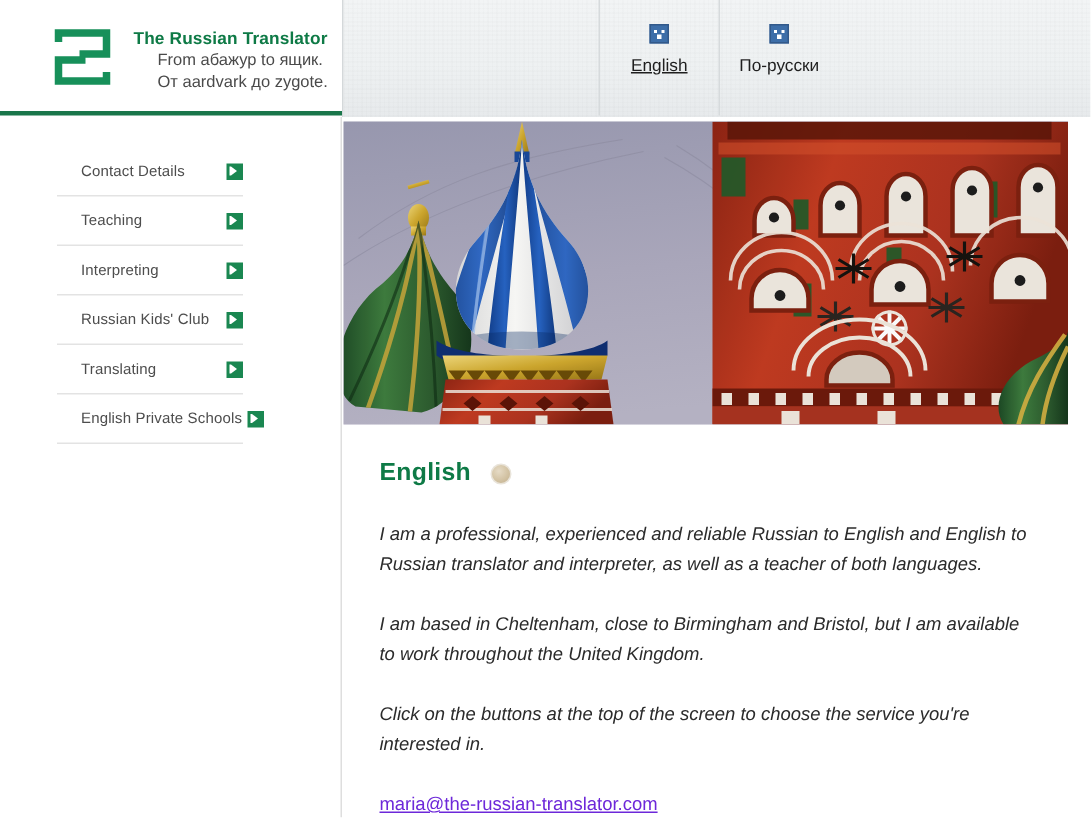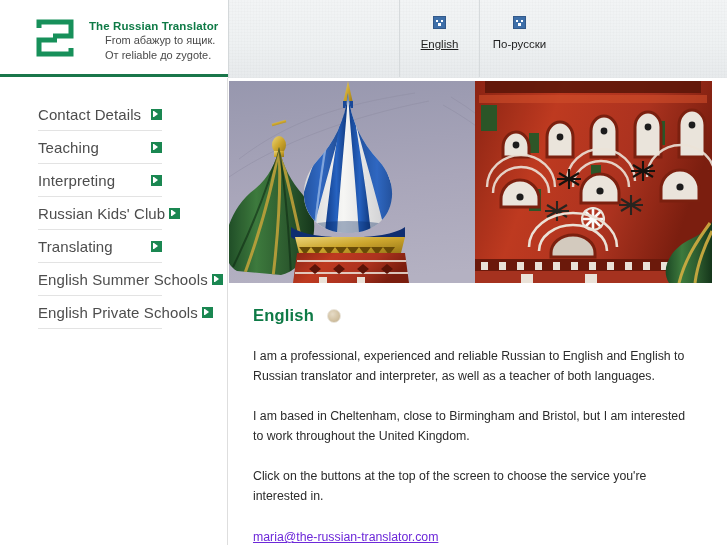--- a/index.html
+++ b/index.html
@@ -146,24 +146,25 @@
   .menu-item {
     height: 32px;
     display: flex;
     align-items: center;
     justify-content: space-between;
     border-bottom: 1px solid #e3e3e3;
     cursor: pointer;
   }
   .menu-item:first-child { border-top: none; }
   .menu-label {
-    font-size: 15px;
+    font-size: 10px;
     color: #4d4d4d;
     white-space: nowrap;
     letter-spacing: 0.1px;
+    margin-left: 16px;
   }
   .menu-arrow {
     width: 11px; height: 11px;
     flex: 0 0 11px;
     background: #1a8751;
     position: relative;
     margin-left: 4px;
   }
   .menu-arrow::before {
     content: "";
@@ -226,20 +227,21 @@
     background: radial-gradient(circle at 38% 34%, #e6dbc6 0%, #d3c3a4 55%, #c0ae8c 100%);
     border: 1px solid #e9e4da;
     box-sizing: border-box;
   }
   .para {
     font-size: 12.3px;
     line-height: 19.5px;
     color: #2b2b2b;
     margin: 0 16px 21px 0;
     max-width: 452px;
+    font-style: italic;
   }
   #email-link {
     font-size: 12.3px;
     color: #6d28d9;
     text-decoration: underline;
     cursor: pointer;
   }
 </style>
 </head>
 <body>
@@ -253,21 +255,21 @@
         <g fill="none" stroke="#17905a" stroke-width="5">
           <path d="M6 14 L6 8 L38 8 L38 22 L20 22"></path>
           <path d="M38 34 L38 40 L6 40 L6 26 L24 26"></path>
         </g>
       </svg>
     </div>
 
     <div id="brand-text">
       <div id="site-title">The Russian Translator</div>
       <div class="tagline">From абажур to ящик.</div>
-      <div class="tagline">От reliable до zygote.</div>
+      <div class="tagline">От aardvark до zygote.</div>
     </div>
 
     <div id="green-rule"></div>
   </div>
 
   <div id="nav-panel">
     <div id="nav-items">
 
       <div class="nav-sep"></div>
 
@@ -312,24 +314,20 @@
     <div class="menu-item">
       <span class="menu-label">Russian Kids' Club</span>
       <span class="menu-arrow"></span>
     </div>
 
     <div class="menu-item">
       <span class="menu-label">Translating</span>
       <span class="menu-arrow"></span>
     </div>
 
-    <div class="menu-item">
-      <span class="menu-label">English Summer Schools</span>
-      <span class="menu-arrow"></span>
-    </div>
 
     <div class="menu-item">
       <span class="menu-label">English Private Schools</span>
       <span class="menu-arrow"></span>
     </div>
 
   </nav>
 </div>
 
 <div id="main">
@@ -581,18 +579,18 @@
   </div>
 
   <div id="content">
 
     <div id="section-heading-row">
       <span id="section-heading">English</span>
       <span id="heading-badge"></span>
     </div>
 
     <p class="para">I am a professional, experienced and reliable Russian to English and English to Russian translator and interpreter, as well as a teacher of both languages.</p>
-    <p class="para">I am based in Cheltenham, close to Birmingham and Bristol, but I am interested to work throughout the United Kingdom.</p>
+    <p class="para">I am based in Cheltenham, close to Birmingham and Bristol, but I am available to work throughout the United Kingdom.</p>
     <p class="para">Click on the buttons at the top of the screen to choose the service you're interested in.</p>
 
     <a id="email-link" href="#">maria@the-russian-translator.com</a>
   </div>
 </div>
 
 </body></html>

